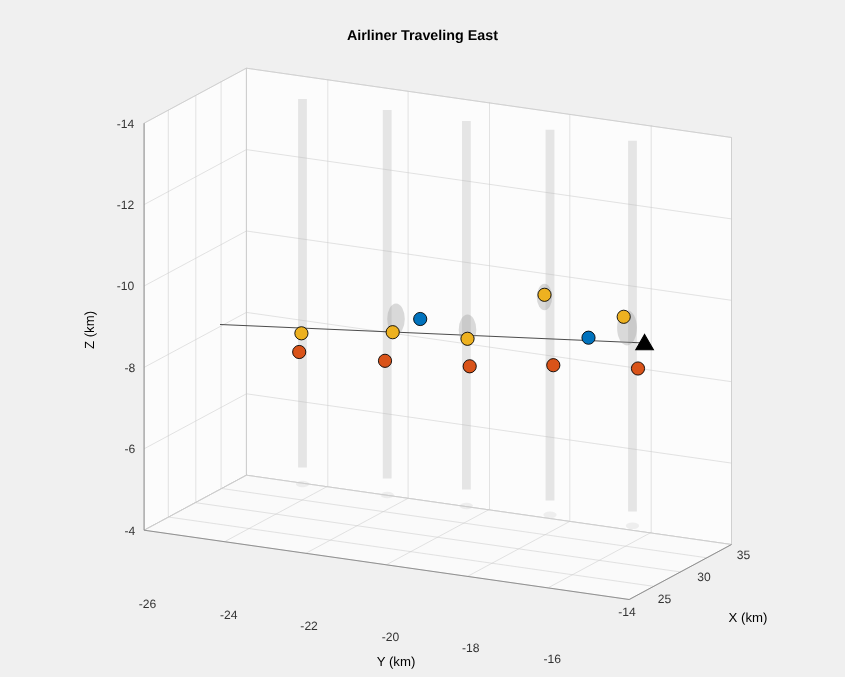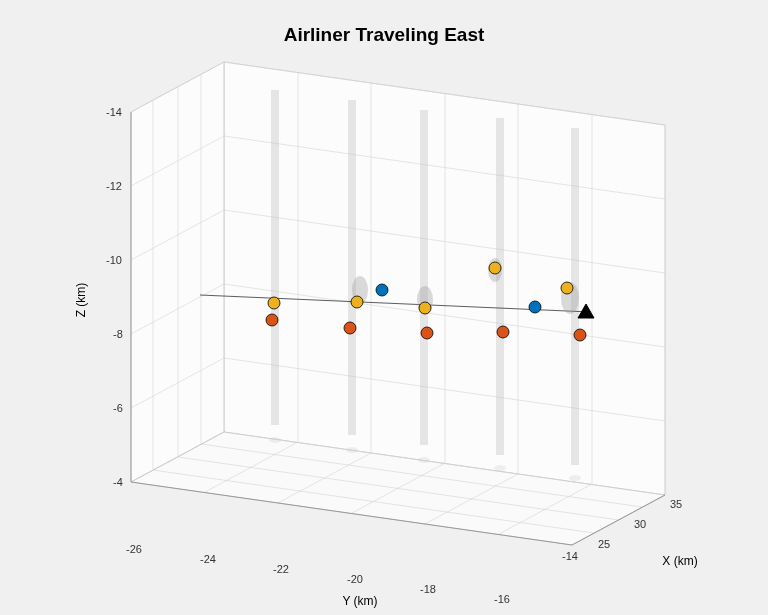--- a/index.html
+++ b/index.html
@@ -16,21 +16,21 @@
     position: absolute;
     inset: 0;
     background: #f0f0f0;
   }
   .title {
     position: absolute;
     top: 24px;
     left: 0;
     right: 0;
     text-align: center;
-    font-size: 19px;
+    font-size: 13px;
     font-weight: bold;
     color: #000;
   }
   .plot-svg {
     position: absolute;
     left: 0;
     top: 0;
   }
   .tick {
     font-size: 11px;

